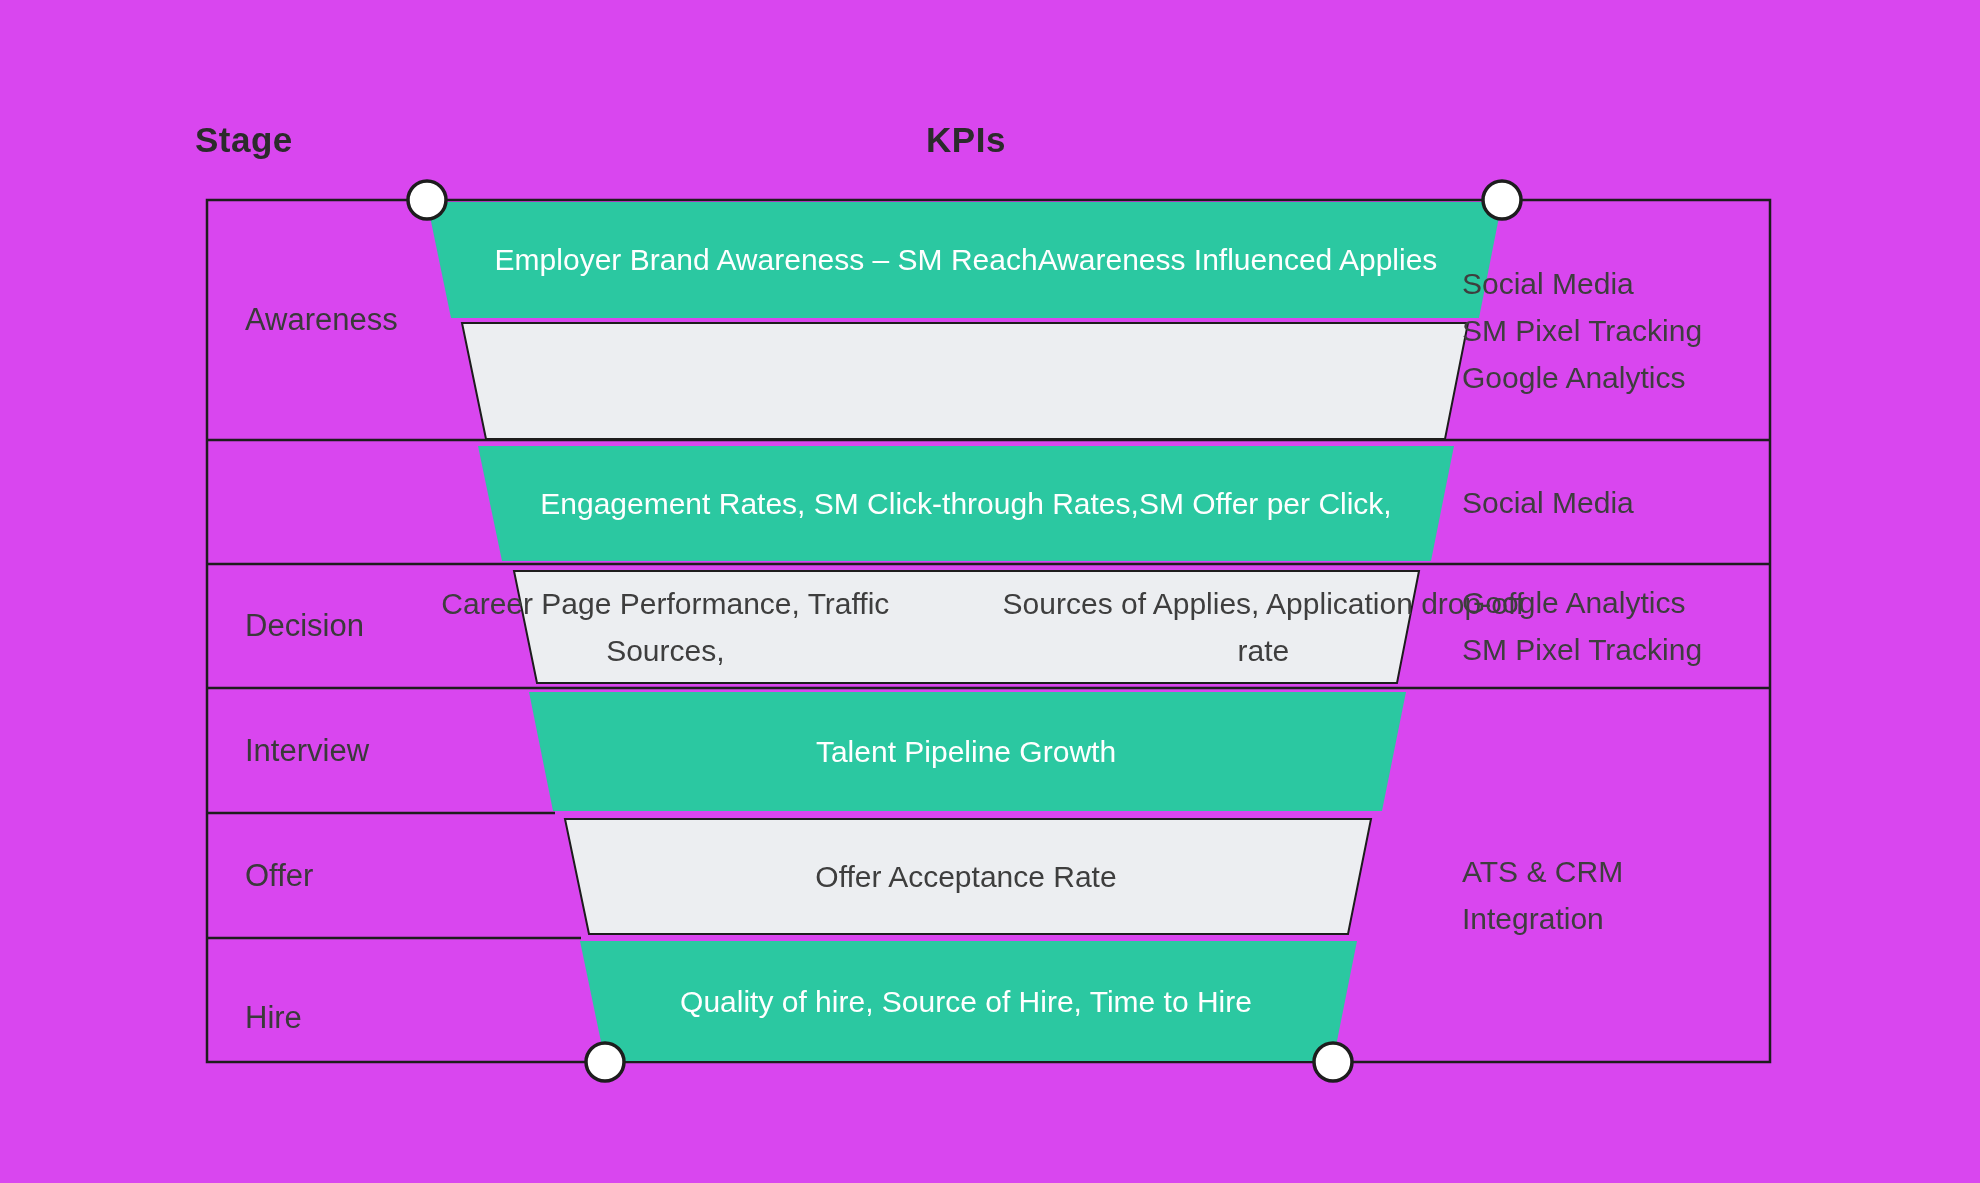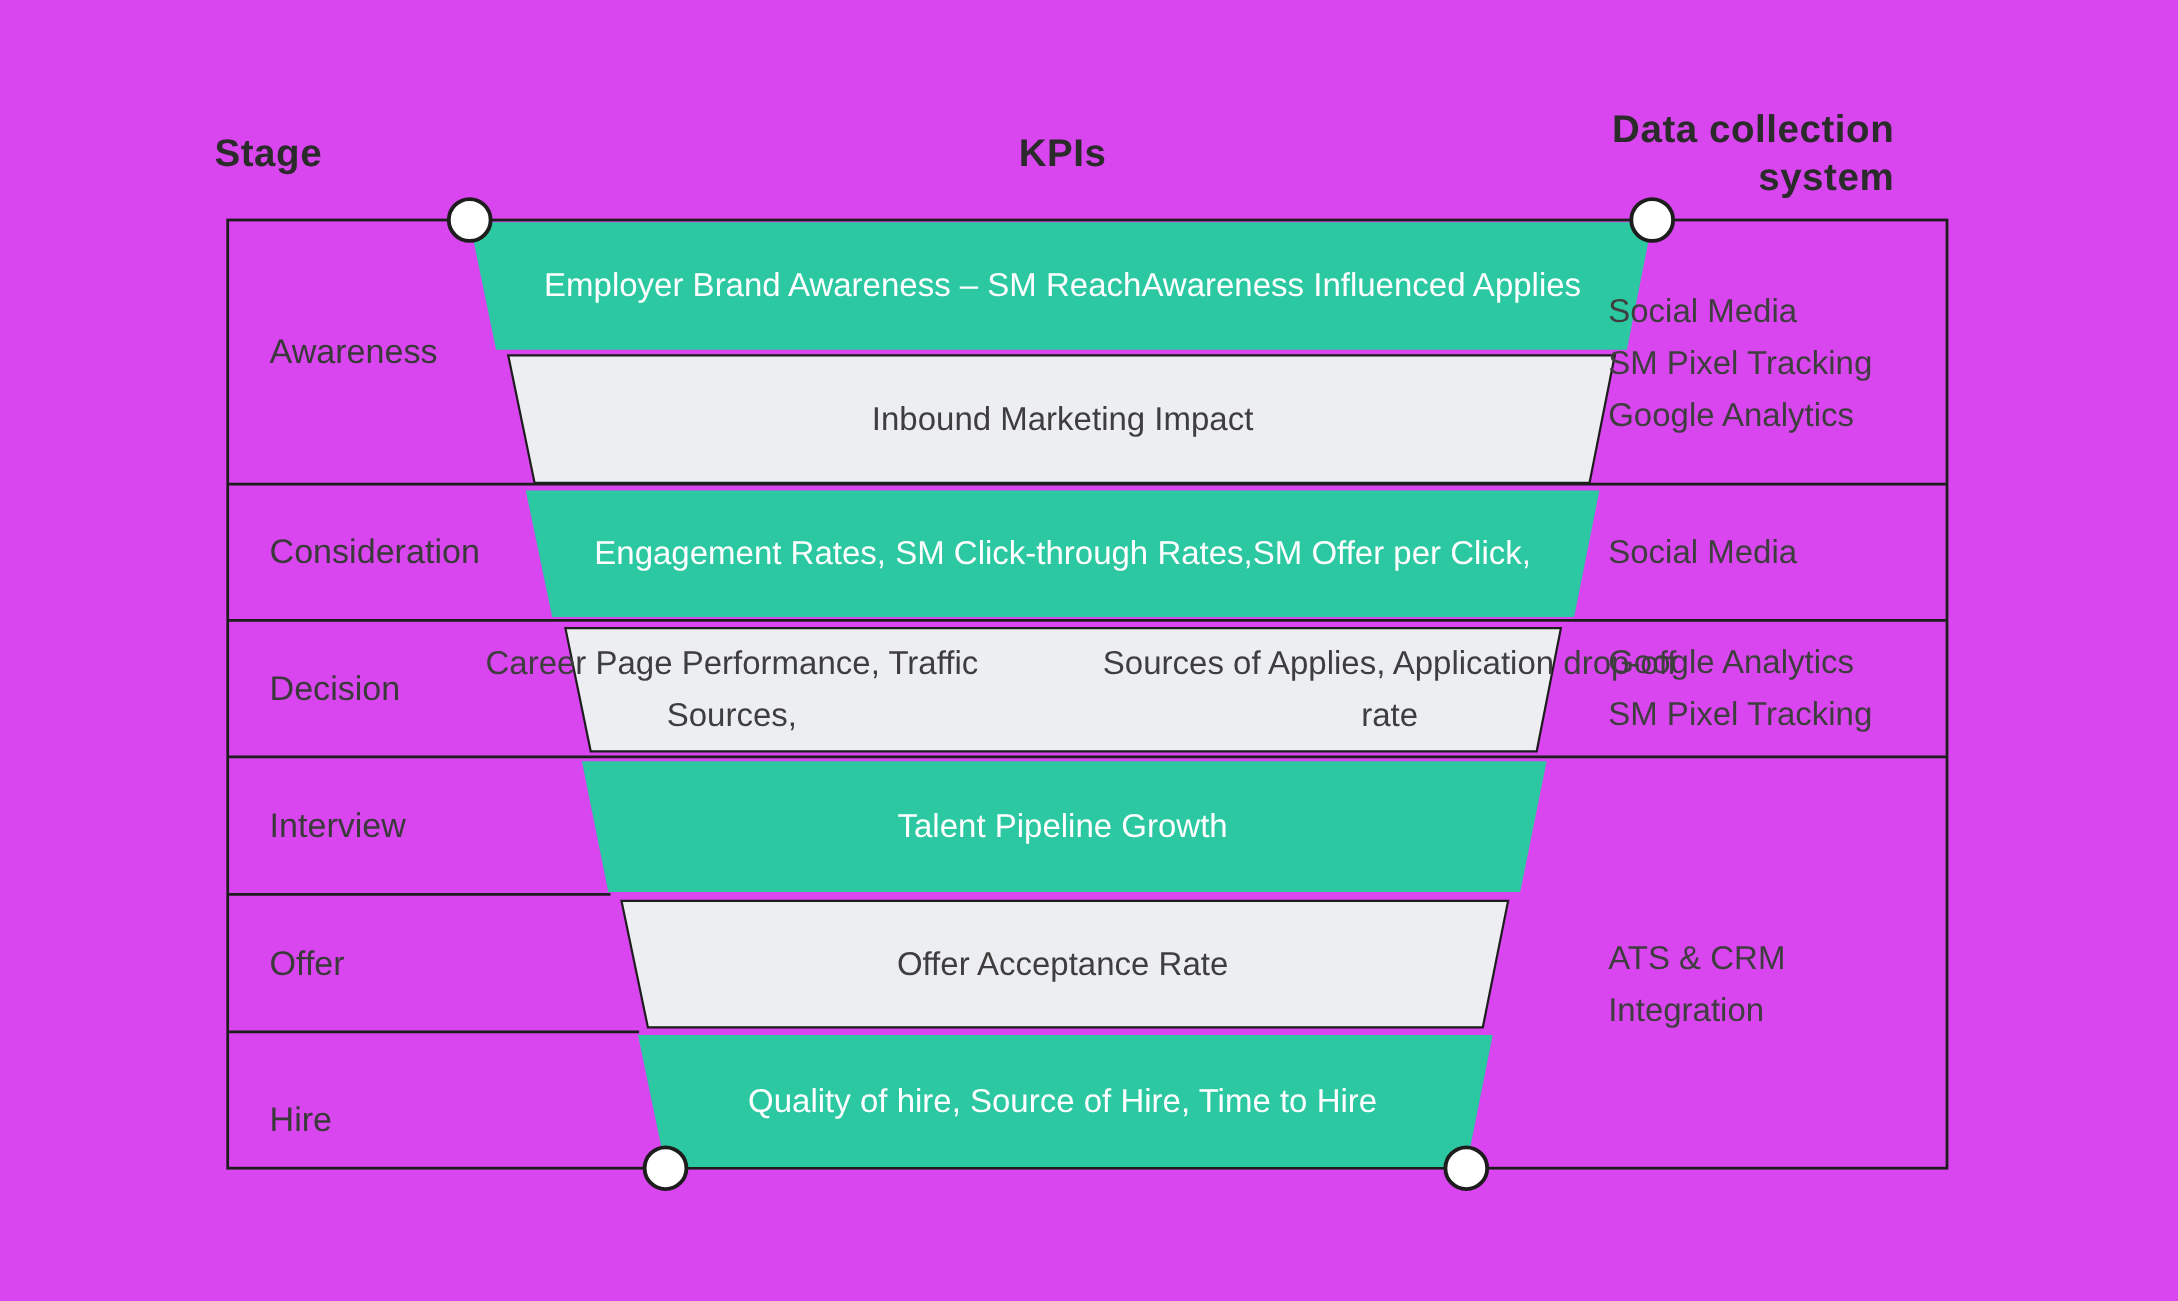--- a/index.html
+++ b/index.html
@@ -92,38 +92,30 @@
     <polygon class="band-green-shape" points="580,941 1357,941 1333,1061 605,1061" fill="#2bc8a1"></polygon>
 
     <circle class="connector" cx="427" cy="200" r="19"></circle>
     <circle class="connector" cx="1502" cy="200" r="19"></circle>
     <circle class="connector" cx="605" cy="1062" r="19"></circle>
     <circle class="connector" cx="1333" cy="1062" r="19"></circle>
   </svg>
 
   <div class="txt hdr hdr-stage">Stage</div>
   <div class="txt hdr hdr-kpis">KPIs</div>
-  <div class="txt hdr hdr-data">
-    <div>Data collection</div>
-    <div>system</div>
-  </div>
 
   <div class="txt stage-label st-awareness">Awareness</div>
-  <div class="txt stage-label st-consideration">Consideration</div>
   <div class="txt stage-label st-decision">Decision</div>
   <div class="txt stage-label st-interview">Interview</div>
   <div class="txt stage-label st-offer">Offer</div>
   <div class="txt stage-label st-hire">Hire</div>
 
   <div class="txt band-text on-green bt-0">
     <div>Employer Brand Awareness – SM Reach</div>
     <div>Awareness Influenced Applies</div>
-  </div>
-  <div class="txt band-text on-gray bt-1">
-    <div>Inbound Marketing Impact</div>
   </div>
   <div class="txt band-text on-green bt-2">
     <div>Engagement Rates, SM Click-through Rates,</div>
     <div>SM Offer per Click,</div>
   </div>
   <div class="txt band-text on-gray bt-3">
     <div>Career Page Performance, Traffic Sources,</div>
     <div>Sources of Applies, Application drop-off rate</div>
   </div>
   <div class="txt band-text on-green bt-4">

